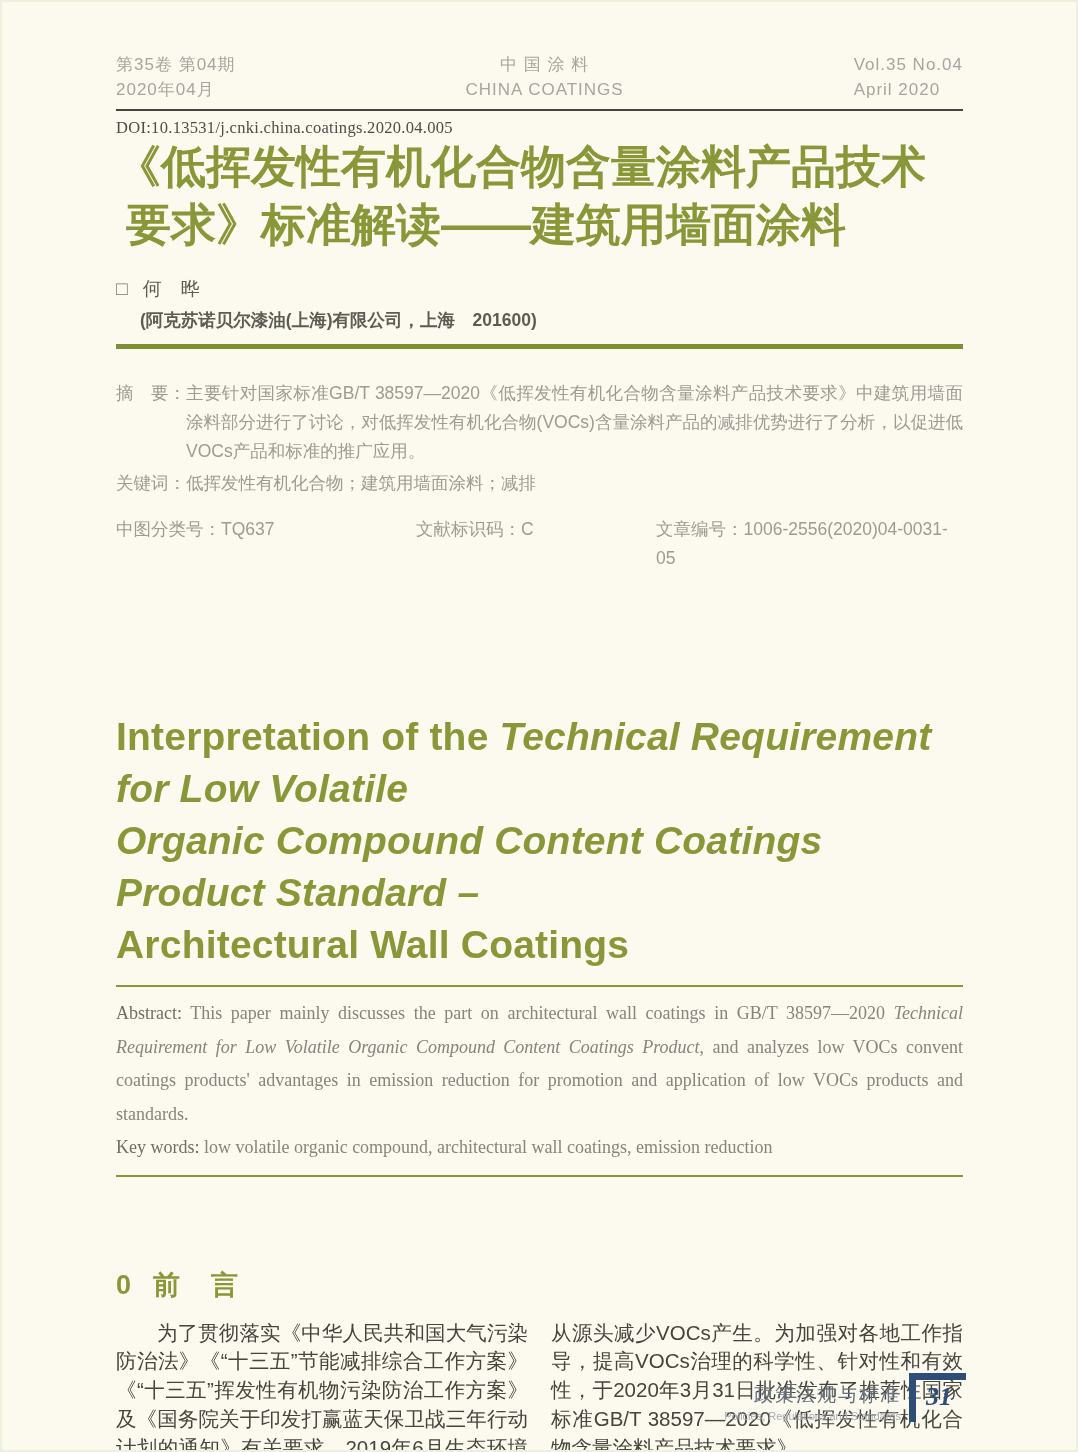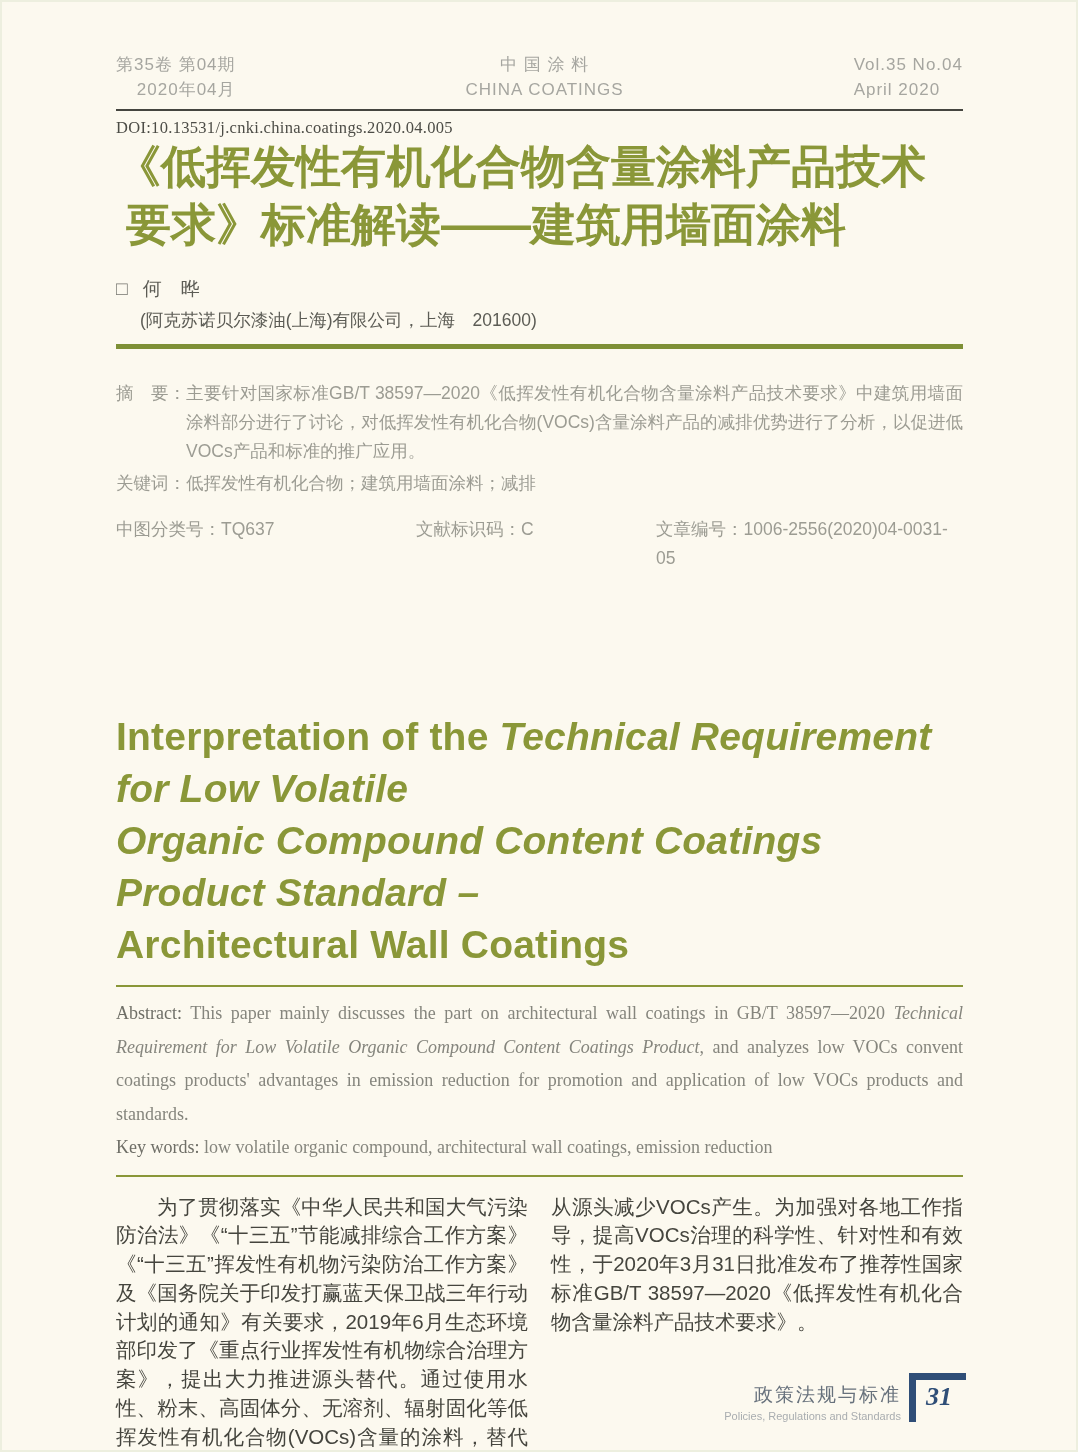--- a/index.html
+++ b/index.html
@@ -11,35 +11,35 @@
     background:#fcf9ef;
     border:2px solid #edefdf;
     font-family:"Liberation Sans", sans-serif;
     color:#46463f;
     overflow:hidden;
   }
   .content { padding:50px 113px 0 114px; }
 
   
   .jheader { display:flex; justify-content:space-between; font-size:17px; line-height:25px; color:#a6a6a0; letter-spacing:1px; }
-  .jheader .col { white-space:nowrap;text-align:right; }
+  .jheader .col { white-space:nowrap; }
   .jheader .c-center { text-align:center; }
   .jheader .c-right { text-align:left; }
   .header-rule { border-top:2px solid #45453f; margin-top:7px; }
   .doi { font-family:"Liberation Serif", serif; font-size:16.5px; color:#4c4c46; margin-top:7px; letter-spacing:0.3px; }
 
   
   .title-cn { color:#8a9738; font-weight:bold; font-size:45px; line-height:58px; letter-spacing:0px; }
   .title-cn .tline { white-space:nowrap; }
   .title-cn .tline2 { padding-left:10px; }
 
   
   .author-row { margin-top:22px; font-size:19px; color:#5c5c55; }
   .author-row .marker { margin-right:10px; color:#76766f; }
-  .affil-cn { margin-top:6px; padding-left:24px; font-size:17.5px; color:#5c5c55; }
+  .affil-cn { margin-top:6px; padding-left:24px; font-size:17.5px; color:#5c5c55;font-weight:bold; }
   .thick-rule { margin-top:12px; height:5px; background:#7e9036; }
 
   
   .abs-block { margin-top:30px; color:#9c9c93; font-size:17.5px; line-height:29px; }
   .abs-row { display:flex; }
   .abs-row .lbl { flex:0 0 auto; white-space:nowrap; }
   .abs-row .txt { flex:1 1 auto; text-align:justify; }
   .kw-row { margin-top:3px; }
   .clc-row { display:flex; margin-top:17px; color:#9c9c93; font-size:17.5px; }
   .clc-row .c1 { width:300px; }
@@ -130,20 +130,23 @@
       <div>Architectural Wall Coatings</div>
     </div>
     <div class="thin-rule"></div>
 
     <div class="abs-en">
       <div><span class="blbl">Abstract:</span><span> This paper mainly discusses the part on architectural wall coatings in GB/T 38597—2020 </span><span class="it">Technical Requirement for Low Volatile Organic Compound Content Coatings Product</span><span>, and analyzes low VOCs convent coatings products' advantages in emission reduction for promotion and application of low VOCs products and standards.</span></div>
       <div><span class="blbl">Key words:</span><span> low volatile organic compound, architectural wall coatings, emission reduction</span></div>
     </div>
     <div class="thin-rule2"></div>
 
+    <div class="section-head">
+      <span class="num">0</span><span>前　言</span>
+    </div>
 
     <div class="body-cols">
       <div class="bcol">
         <p class="ind">为了贯彻落实《中华人民共和国大气污染防治法》《“十三五”节能减排综合工作方案》《“十三五”挥发性有机物污染防治工作方案》及《国务院关于印发打赢蓝天保卫战三年行动计划的通知》有关要求，2019年6月生态环境部印发了《重点行业挥发性有机物综合治理方案》，提出大力推进源头替代。通过使用水性、粉末、高固体分、无溶剂、辐射固化等低挥发性有机化合物(VOCs)含量的涂料，替代溶剂型涂料</p>
       </div>
       <div class="bcol">
         <p>从源头减少VOCs产生。为加强对各地工作指导，提高VOCs治理的科学性、针对性和有效性，于2020年3月31日批准发布了推荐性国家标准GB/T 38597—2020《低挥发性有机化合物含量涂料产品技术要求》。</p>
 
       </div>
     </div>

